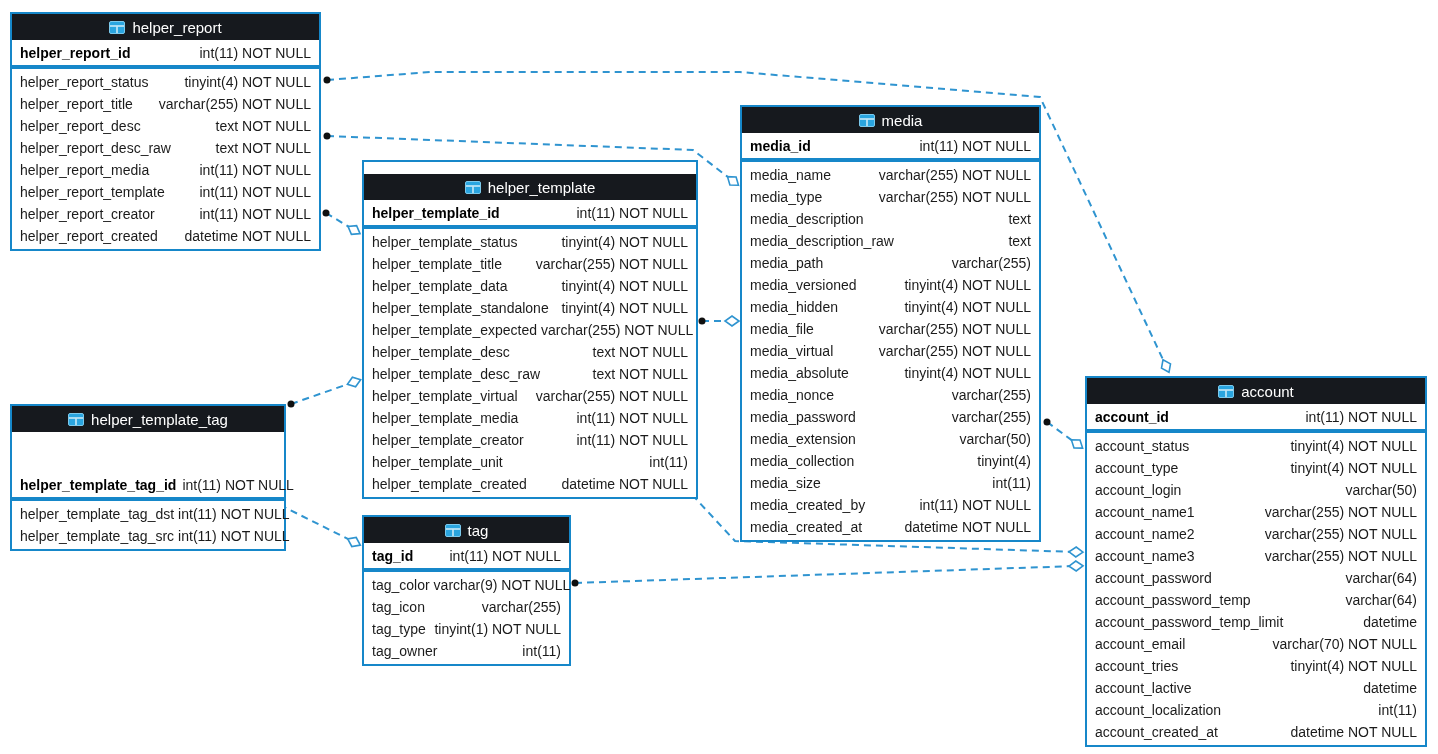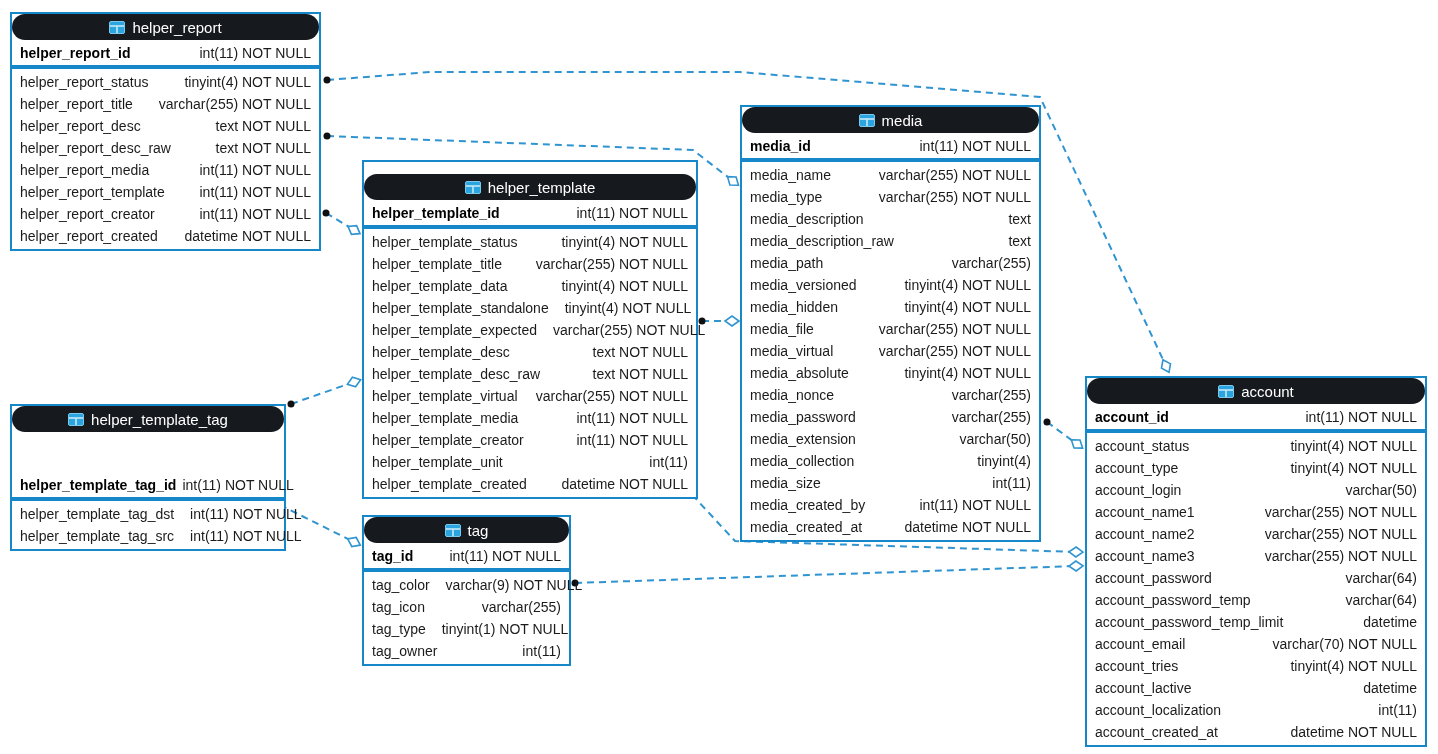--- a/index.html
+++ b/index.html
@@ -7,32 +7,32 @@
     position:relative;width:1438px;height:754px;overflow:hidden;background:#ffffff;
     font-family:"Liberation Sans","DejaVu Sans",sans-serif;
   }
   #rel-layer{position:absolute;left:0;top:0;z-index:0;}
   .table-card{
     position:absolute;z-index:1;background:#ffffff;border:2px solid #1687c9;
     box-sizing:border-box;color:#1b1b1b;font-size:14px;line-height:1;
   }
   .card-header{
     height:26px;background:#16191e;color:#ffffff;display:flex;align-items:center;
-    justify-content:center;gap:7px;font-size:15px;white-space:nowrap;border-radius:13px;
+    justify-content:center;gap:7px;font-size:15px;white-space:nowrap;
   }
   .card-header .tbl-icon{display:flex;align-items:center;}
   .pk-row{
     height:29px;display:flex;align-items:center;justify-content:space-between;
     gap:6px;padding:0 8px;border-bottom:4px solid #0c4a6e;white-space:nowrap;box-sizing:border-box;
   }
   .pk-name{font-weight:bold;color:#000;}
   .col-rows{padding:2px 0;}
   .col-row{
     height:22px;display:flex;align-items:center;justify-content:space-between;
-    gap:16px;padding:0 8px;white-space:nowrap;
+    gap:4px;padding:0 8px;white-space:nowrap;
   }
   .col-type,.pk-type{text-align:right;}
 </style>
 </head>
 <body>
 
 <div id="canvas" style="background: rgb(255, 255, 255);">
   <svg id="rel-layer" width="1438" height="754">
       <polyline points="327,80 430,72 740,72 1040,97 1166,366" fill="none" stroke="#2f94d0" stroke-width="2" stroke-dasharray="7 5"></polyline>
       <circle cx="327" cy="80" r="3.5" fill="#101010"></circle>

